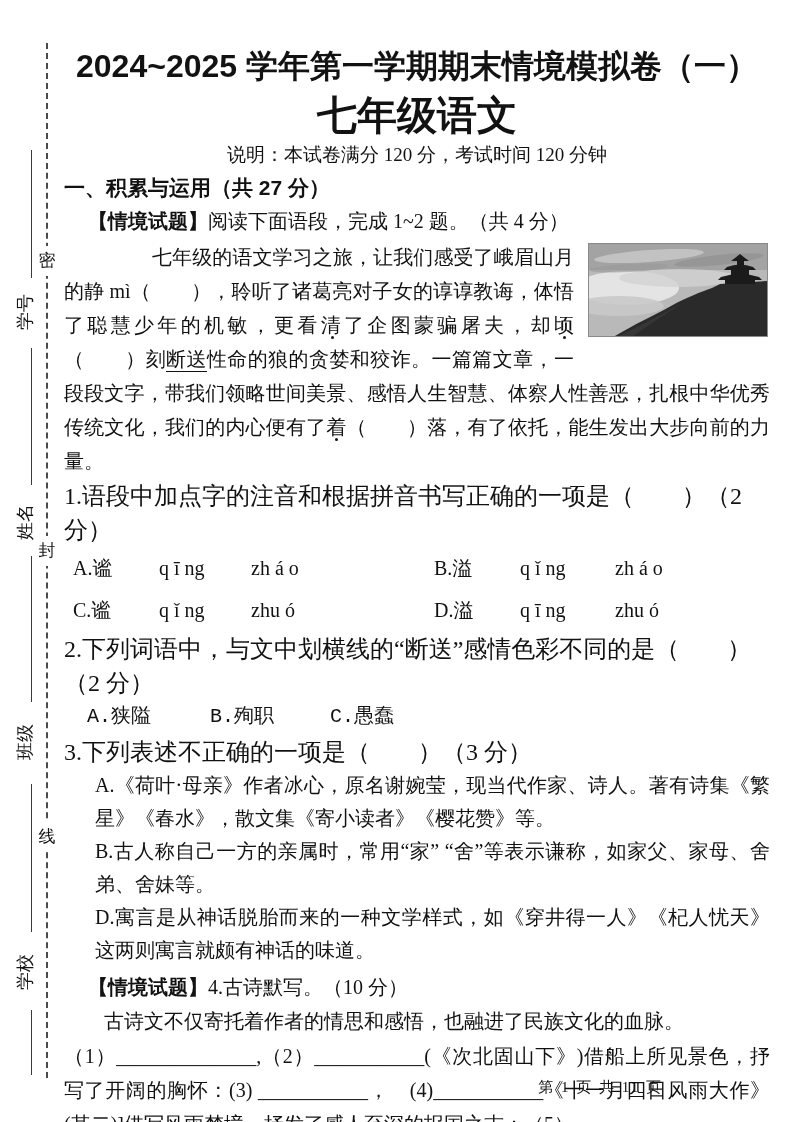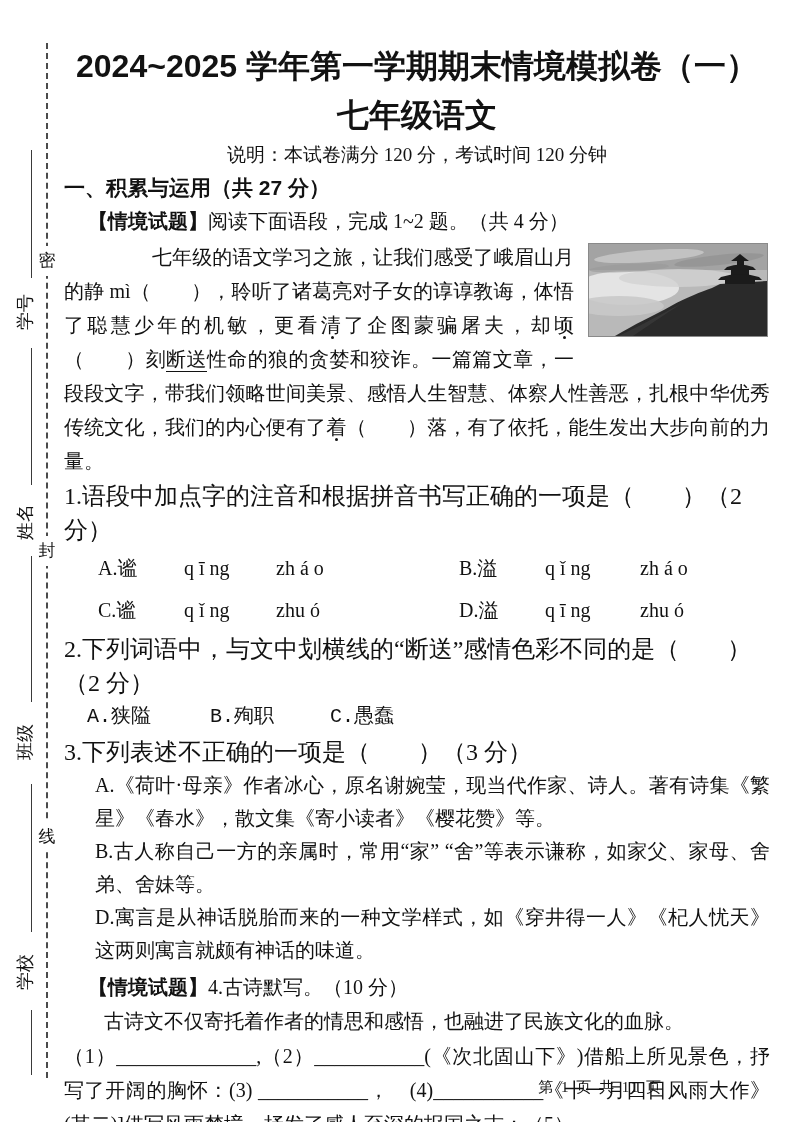--- a/index.html
+++ b/index.html
@@ -14,39 +14,39 @@
   .seal-ch { position:absolute; left:36px; width:22px; text-align:center;
     background:#fff; font-size:17px; padding:5px 0; line-height:20px; }
   .fseg { position:absolute; left:31px; width:0; border-left:1.5px solid #3a3a3a; }
   .flabel { position:absolute; left:1px; width:44px; height:20px; text-align:center;
     font-size:18px; white-space:nowrap; transform:rotate(-90deg); }
   
   .content { position:absolute; left:64px; top:34px; width:706px; }
   .title { font-family:"Liberation Sans","DejaVu Sans",sans-serif; font-weight:bold;
     font-size:32px; line-height:48px; text-align:center; margin:8px 0 0; }
   .subtitle { font-family:Liberation Sans, sans-serif; font-weight:bold;
-    font-size:32px; line-height:46px; text-align:center; margin:2px 0 0; }
+    font-size:40px; line-height:46px; text-align:center; margin:2px 0 0; }
   .note { font-size:19px; line-height:25px; text-align:center; margin:4px 0 0; }
   .sec-head { font-family:"Liberation Sans","DejaVu Sans",sans-serif; font-weight:bold;
     font-size:21px; line-height:29px; margin:6px 0 0; }
   .intro { font-size:20px; line-height:33px; margin:3px 0 0; padding-left:24px; }
   .tag { font-family:"Liberation Sans","DejaVu Sans",sans-serif; font-weight:bold; }
   .passage { margin:2px 0 0; }
   .passage p { font-size:20px; line-height:34px; margin:0; text-align:justify;
     text-indent:88px; }
   .photo { float:right; width:178px; height:92px; margin:3px 2px 6px 14px;
     border:1px solid #8a8a8a; }
   .photo svg { display:block; }
   .dot { position:relative; }
   .dot::after { content:""; position:absolute; left:50%; margin-left:-1.5px;
     bottom:-3px; width:3px; height:3px; border-radius:50%; background:#121212; }
   .ul { border-bottom:1.5px solid #121212; padding-bottom:1px; }
   .stem { font-size:24px; line-height:34px; margin:1px 0 0; }
   .q1-grid { display:grid; grid-template-columns:86px 92px 183px 86px 95px auto;
-    margin-left:34px; font-size:20px; line-height:42px; }
+    margin-left:9px; font-size:20px; line-height:42px; }
   .q2-grid { display:grid; grid-template-columns:123px 120px 142px auto;
     margin-left:23px; font-size:20px; line-height:34px;font-family:Liberation Mono, monospace; }
   .q3-opt { font-size:20px; line-height:33px; margin:0 0 0 31px; text-align:justify; }
   .q4-intro { font-size:20px; line-height:33px; margin:1px 0 0; text-indent:40px; }
   .q4-body { font-size:20px; line-height:34px; margin:1px 0 0; text-align:justify; }
   .footer { position:absolute; left:14px; width:649px; top:1078px; text-align:right;
     font-size:15px; letter-spacing:2px; }
 </style>
 </head>
 <body>

